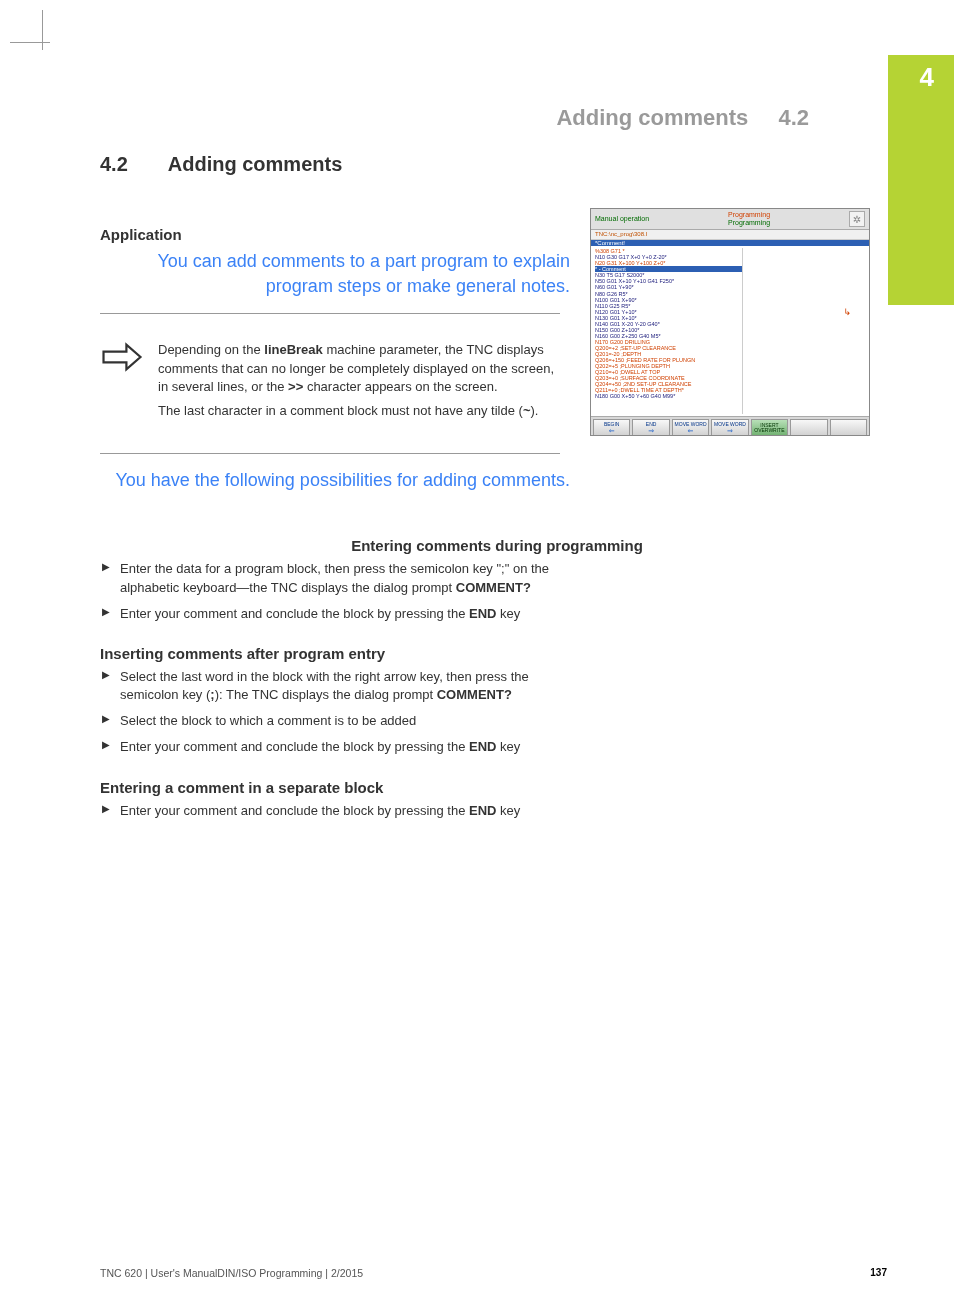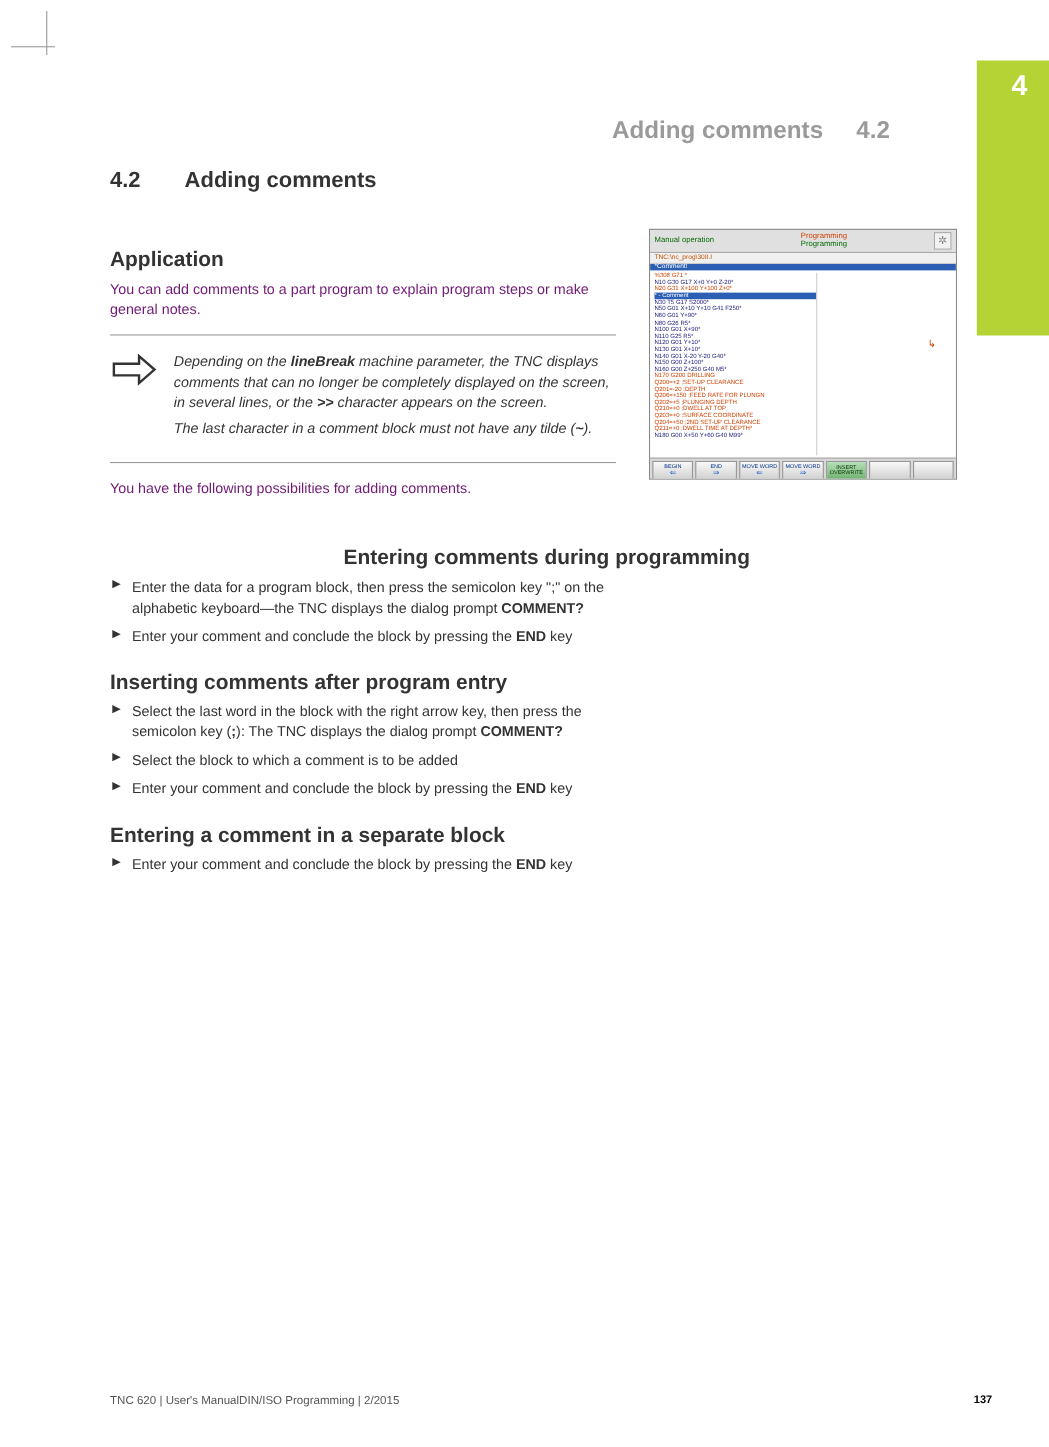--- a/index.html
+++ b/index.html
@@ -52,48 +52,48 @@
   .top-title .num { margin-left: 24px; }
   .section-num-title {
     display: flex;
     gap: 40px;
     font-size: 20px;
     font-weight: bold;
     color: #333;
     margin-bottom: 28px;
   }
   .subhead {
-    font-size: 19px;
+    font-size: 15px;
     font-weight: bold;
     color: #333;
     margin-bottom: 6px;
     margin-top: 22px;
   }
   .body-text {
-    font-size: 13px;
+    font-size: 18px;
     line-height: 1.4;
-    color: #701a75;
+    color: #3b82f6;
     max-width: 470px;
+    text-align: right;
   }
   .two-col {
     display: flex;
     gap: 20px;
     align-items: flex-start;
   }
   .left-col { flex: 0 0 470px; }
   .right-col { flex: 1; }
   .note-box {
     border-top: 1px solid #999;
     border-bottom: 1px solid #999;
     display: flex;
     gap: 14px;
-    padding: 15px 0;
+    padding: 27px 0;
     margin: 14px 0;
     max-width: 460px;
-    font-style: italic;
   }
   .note-icon svg { width: 44px; height: 32px; }
   .note-text { font-size: 13px; line-height: 1.4; }
   .note-text p { margin-bottom: 6px; }
   .bold { font-weight: bold; }
   ul.proc {
     list-style: none;
     padding-left: 0;
     max-width: 470px;
     margin-top: 6px;
@@ -110,21 +110,21 @@
     position: absolute;
     left: 2px;
     top: 0;
     font-size: 10px;
     color: #333;
   }
   .footer {
     position: absolute;
     bottom: 36px;
     left: 100px;
-    right: 52px;
+    right: 67px;
     display: flex;
     justify-content: space-between;
     font-size: 10.5px;
     color: #555;
   }
   .footer .pagenum { font-weight: bold; font-size: 10px; color: #000; }
   
   .screenshot {
     width: 280px;
     height: 228px;

